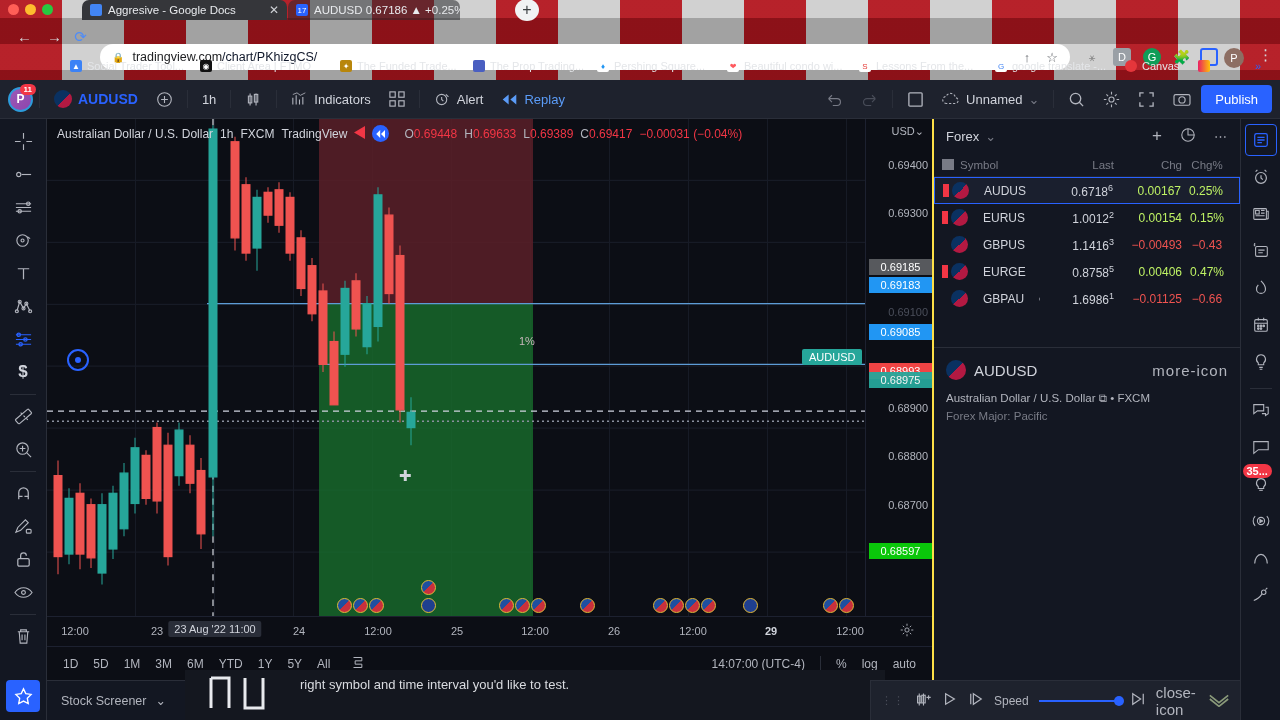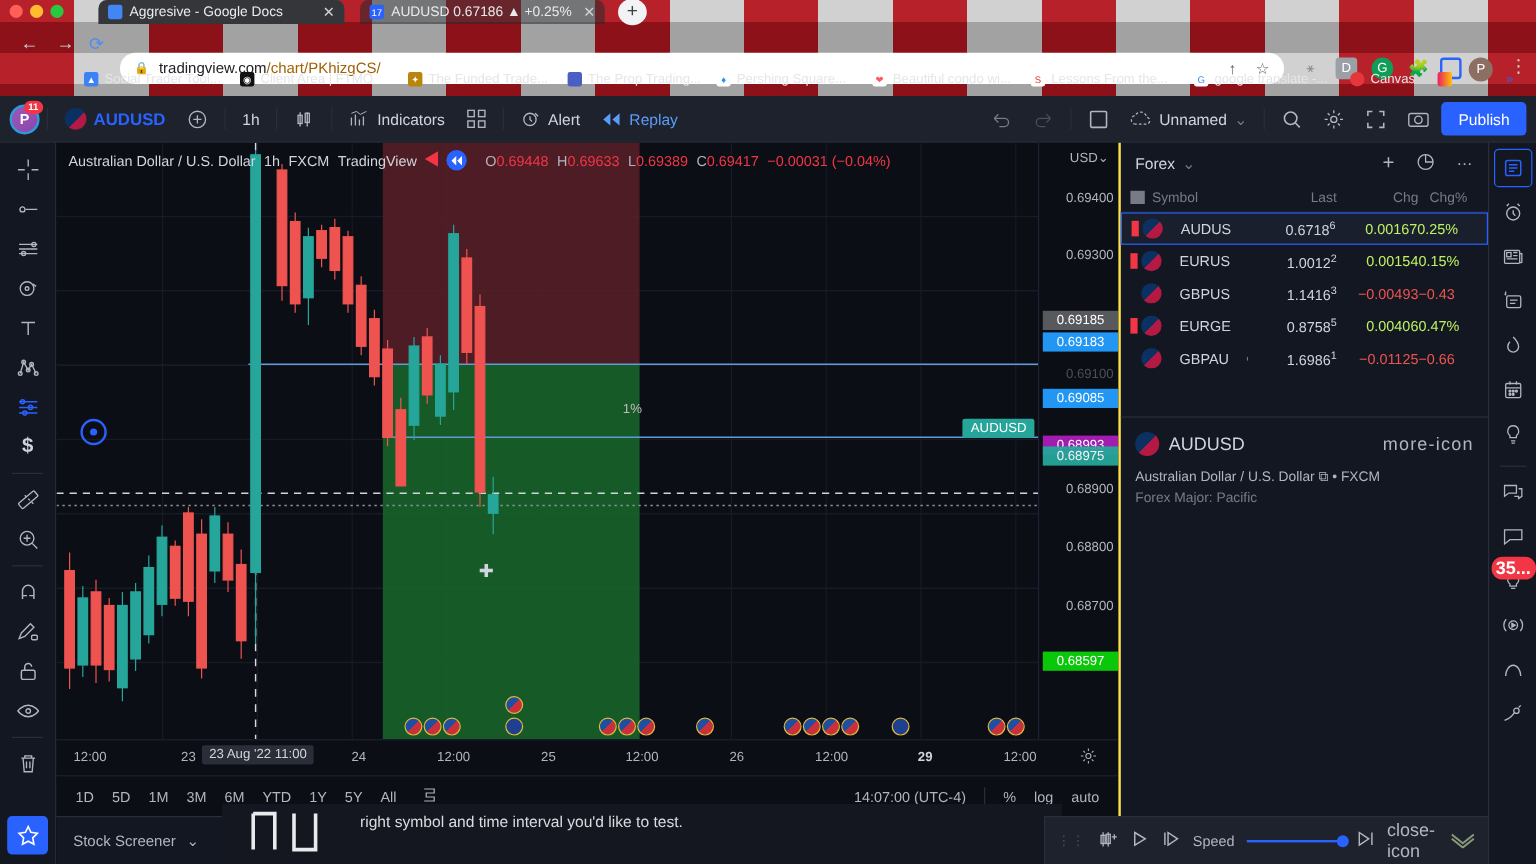--- a/index.html
+++ b/index.html
@@ -30,21 +30,21 @@
     border-radius:50%; background:#f1f3f4; color:#3c4043; font-size:16px;
     display:flex;align-items:center;justify-content:center; }
 
   #omnibox { position:absolute; left:0; top:20px; width:1280px; height:33px; }
   .navicon { position:absolute; top:6px; width:21px;height:21px; color:#d5d7db;
     display:flex;align-items:center;justify-content:center;font-size:15px;}
   .urlbar { position:absolute; left:100px; top:24px; width:970px; height:26px;
     background:#fff; border-radius:14px; display:flex; align-items:center;
     padding:0 12px; gap:8px; font-size:12.5px; color:#202124; }
   .urlbar .lock { font-size:10px; color:#5f6368; }
-  .urlbar .grey { color:#a16207; }
+  .urlbar .grey { color:#0f172a; }
   .ext { position:absolute; top:28px; width:18px;height:18px;
     display:flex;align-items:center;justify-content:center;font-size:11px;border-radius:3px;}
 
   #bookmarks { position:absolute; left:0; top:54px; width:1280px; height:24px; }
   .bm { position:absolute; top:2px; height:20px; display:flex; align-items:center;
     gap:5px; font-size:11px; color:#e4e6e9; white-space:nowrap; }
   .bm .bi { width:12px;height:12px;border-radius:2px; flex:0 0 12px;
     display:flex;align-items:center;justify-content:center;font-size:8px;color:#fff;}
 
   
@@ -81,21 +81,21 @@
   .hsep { width:26px;height:1px;background:#2a2e39; margin:5px 0; }
 
   
   #rightrail { position:absolute; right:0; top:39px; width:40px; bottom:0;
     background:#131722; border-left:1px solid #2a2e39;
     display:flex; flex-direction:column; align-items:center; padding-top:5px; }
   .rtool { width:32px;height:32px;display:flex;align-items:center;justify-content:center;
     color:#b2b5be; border-radius:4px; margin-bottom:5px; position:relative;}
   .rtool.on { color:#2962ff; border:1px solid #2962ff; }
   .rbadge{ position:absolute; top:-4px; left:-2px; background:#f23645; color:#fff;
-    font-size:15px; border-radius:9px; padding:1px 4px; font-weight:bold;}
+    font-size:11px; border-radius:9px; padding:1px 4px; font-weight:bold;}
 
   
   #chartwrap { position:absolute; left:47px; top:39px; right:348px; bottom:0;
     background:#0c0e15; }
   #chart { position:absolute; left:0; top:0; right:67px; bottom:104px; overflow:hidden;}
   #chartlegend { position:absolute; left:10px; top:6px; font-size:12px; z-index:6;
     display:flex; align-items:center; gap:7px; white-space:nowrap;}
   #chartlegend .t { color:#d1d4dc; }
   #chartlegend .mut { color:#b2b5be; }
   .ohlcval { color:#f23645; }
@@ -124,21 +124,21 @@
   #wlhead { height:34px; display:flex; align-items:center; padding:0 12px; gap:6px;
     font-size:13px; color:#d1d4dc;}
   #wlcols { height:24px; display:flex; align-items:center; padding:0 8px;
     font-size:11.5px; color:#787b86; border-bottom:1px solid #1f2330;}
   .wrow { height:27px; display:flex; align-items:center; padding:0 8px; font-size:12px;}
   .wrow.sel { border:1px solid #2962ff; background:#1a1f2e; }
   .c-sym{ flex:1; display:flex; align-items:center; gap:15px; color:#d1d4dc;
     overflow:hidden; white-space:nowrap;}
   .c-last{ width:74px; text-align:right; color:#d1d4dc;}
   .c-chg{ width:68px; text-align:right;}
-  .c-pct{ width:50px; text-align:left;}
+  .c-pct{ width:50px; text-align:center;}
   .up{color:#bef264;} .down{color:#ef5350;}
   .fl { width:17px;height:17px;border-radius:50%; flex:0 0 17px;
     background:linear-gradient(135deg,#0a3161 0 50%, #b31942 50% 100%); }
   .redmark{ width:6px;height:13px;background:#f23645;margin-right:3px;flex:0 0 6px;}
   .dot{ width:4px;height:4px;border-radius:50%;background:#787b86;flex:0 0 4px;}
   .sup { font-size:9px; vertical-align:super; }
 
   #symdetail { position:absolute; left:0; right:0; top:228px; padding:12px;
     border-top:1px solid #2a2e39;}
   #symdetail .title{ display:flex;align-items:center;gap:8px;font-size:15px;color:#d1d4dc;}
@@ -175,21 +175,21 @@
   <div class="winbtns">
     <i style="background:#ff5f57"></i>
       <i style="background:#febc2e"></i>
       <i style="background:#28c840"></i>
   </div>
   <div class="tab active" style="left:82px;width:205px">
     <span class="favicon" style="background:#4285f4"></span>
     <span>Aggresive - Google Docs</span>
     <span class="x">✕</span>
   </div>
-  <div class="tab inactive" style="left:300px;width:204px">
+  <div class="tab inactive" style="left:288px;width:172px">
     <span class="favicon" style="background:#2962ff;color:#fff;font-size:8px;display:flex;align-items:center;justify-content:center">17</span>
     <span>AUDUSD 0.67186 ▲ +0.25%</span>
     <span class="x">✕</span>
   </div>
   <div class="newtab">+</div>
 </div>
 
 <div id="omnibox">
   <div class="navicon" style="left:14px">←</div>
   <div class="navicon" style="left:44px">→</div>
@@ -695,21 +695,21 @@
       <div class="pl" style="top:40px">0.69400</div>
       <div class="pl" style="top:88px">0.69300</div>
       <div class="pl" style="top:187px;color:#4a4e5a">0.69100</div>
       <div class="pl" style="top:283px">0.68900</div>
       <div class="pl" style="top:331px">0.68800</div>
       <div class="pl" style="top:380px">0.68700</div>
 
       <div class="ptag" style="top:140px;background:#57595d">0.69185</div>
       <div class="ptag" style="top:158px;background:#2196f3">0.69183</div>
       <div class="ptag" style="top:205px;background:#2196f3">0.69085</div>
-      <div class="ptag" style="top:244px;background:#a21caf">0.68993</div>
+      <div class="ptag" style="top:244px;background:#ef4444">0.68993</div>
       <div class="ptag" style="top:253px;background:#26a69a;opacity:.95">0.68975</div>
       <div class="ptag" style="top:424px;background:#0ac70a;color:#fff">0.68597</div>
     </div>
 
     <div style="position:absolute;left:755px;top:230px;background:#26a69a;color:#fff;font-size:11px;padding:2px 7px;border-radius:2px;z-index:5">AUDUSD</div>
 
     <div style="position:absolute;left:0;right:67px;bottom:104px;height:44px;pointer-events:none">
       <div class="evt" style="left:290px;top:26px"></div>
         <div class="evt" style="left:306px;top:26px"></div>
         <div class="evt" style="left:322px;top:26px"></div>

